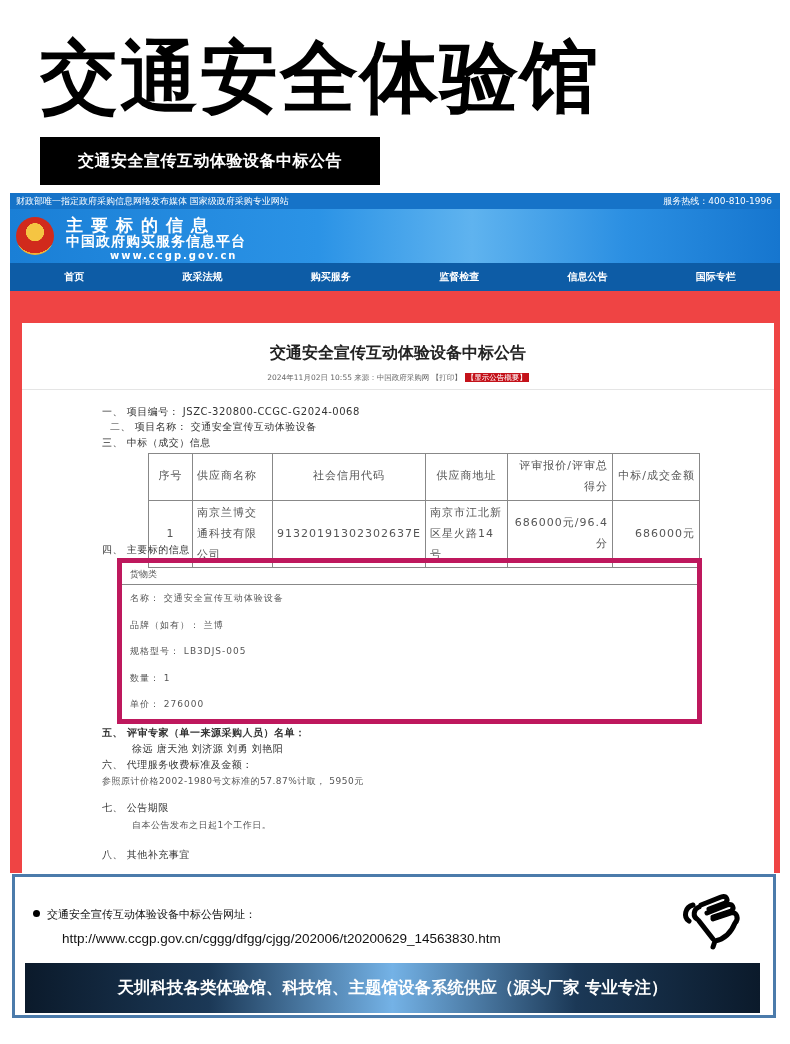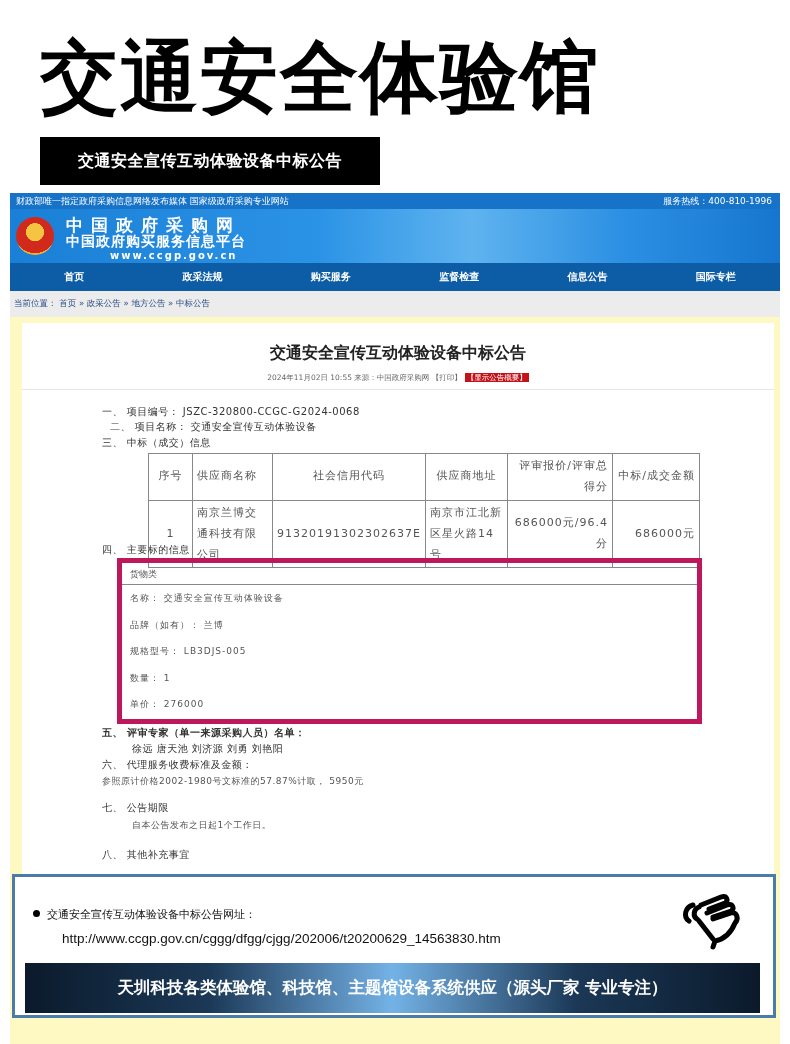--- a/index.html
+++ b/index.html
@@ -1,19 +1,19 @@
 <!DOCTYPE html>
 <html><head>
 <meta charset="utf-8">
 <style>
   * { box-sizing: border-box; margin: 0; padding: 0; }
   body { width: 790px; height: 1044px; background: #ffffff; font-family: "DejaVu Sans", sans-serif; position: relative; overflow: hidden; color: #333; }
   .big-title { position: absolute; left: 40px; top: 38px; font-size: 78px; font-weight: bold; color: #000; letter-spacing: 2px; line-height: 1; }
   .sub-banner { position: absolute; left: 40px; top: 137px; width: 340px; height: 48px; background: #000; color: #fff; font-size: 16px; font-weight: bold; display: flex; align-items: center; justify-content: center; letter-spacing: 0.5px; }
-  .shot { position: absolute; left: 10px; top: 193px; width: 770px; height: 852px; background: #fef9c3; overflow: hidden; }
+  .shot { position: absolute; left: 10px; top: 193px; width: 770px; height: 680px; background: #ef4444; overflow: hidden; }
   .topbar { height: 16px; background: #1673c8; color: #fff; font-size: 9px; display: flex; justify-content: space-between; align-items: center; padding: 0 8px 0 6px; }
   .header { height: 54px; background: linear-gradient(90deg, #1a7fd6 0%, #2b93e6 40%, #5fb3ef 60%, #2b8fe2 80%, #1676cf 100%); position: relative; }
   .emblem { position: absolute; left: 6px; top: 8px; width: 38px; height: 38px; border-radius: 50%; background: radial-gradient(circle at 50% 40%, #f5c542 0 30%, #d12a1c 31% 70%, #f2b233 71%); }
   .logo-l1 { position: absolute; left: 56px; top: 5px; font-size: 17px; font-weight: bold; color: #fff; letter-spacing: 8px; }
   .logo-l2 { position: absolute; left: 56px; top: 24px; font-size: 14px; font-weight: bold; color: #fff; letter-spacing: 1px; }
   .logo-l3 { position: absolute; left: 100px; top: 41px; font-size: 10px; font-weight: bold; color: #fff; letter-spacing: 2px; }
   .nav { height: 28px; background: #0d5ca6; display: flex; align-items: center; }
   .nav span { flex: 1; text-align: center; color: #fff; font-size: 10px; font-weight: bold; }
   .crumb { height: 26px; font-size: 8.5px; color: #2a4d8a; display: flex; align-items: center; padding-left: 4px; background: #ececec; }
   .paper { position: absolute; left: 12px; top: 130px; width: 752px; height: 560px; background: #fff; }
@@ -40,33 +40,32 @@
 <div class="big-title">交通安全体验馆</div>
 <div class="sub-banner">交通安全宣传互动体验设备中标公告</div>
 
 <div class="shot">
   <div class="topbar">
     <span>财政部唯一指定政府采购信息网络发布媒体 国家级政府采购专业网站</span>
     <span>服务热线：400-810-1996</span>
   </div>
   <div class="header">
     <div class="emblem"></div>
-    <div class="logo-l1">中国政府采购网</div>
+    <div class="logo-l1">主要标的信息</div>
     <div class="logo-l2">中国政府购买服务信息平台</div>
     <div class="logo-l3">www.ccgp.gov.cn</div>
   </div>
   <div class="nav">
     <span>首页</span>
     <span>政采法规</span>
     <span>购买服务</span>
     <span>监督检查</span>
     <span>信息公告</span>
     <span>国际专栏</span>
   </div>
-  <div class="crumb">当前位置： 首页 » 政采公告 » 地方公告 » 中标公告</div>
 
   <div class="paper">
     <div class="doc-title">交通安全宣传互动体验设备中标公告</div>
     <div class="doc-meta">
       <span>2024年11月02日 10:55 来源：中国政府采购网 【打印】</span><span class="red">【显示公告概要】</span>
     </div>
     <div class="doc-line"></div>
 
     <div class="line" style="left:80px; top:82px;">一、 项目编号： JSZC-320800-CCGC-G2024-0068</div>
     <div class="line" style="left:88px; top:97px;">二、 项目名称： 交通安全宣传互动体验设备</div>

